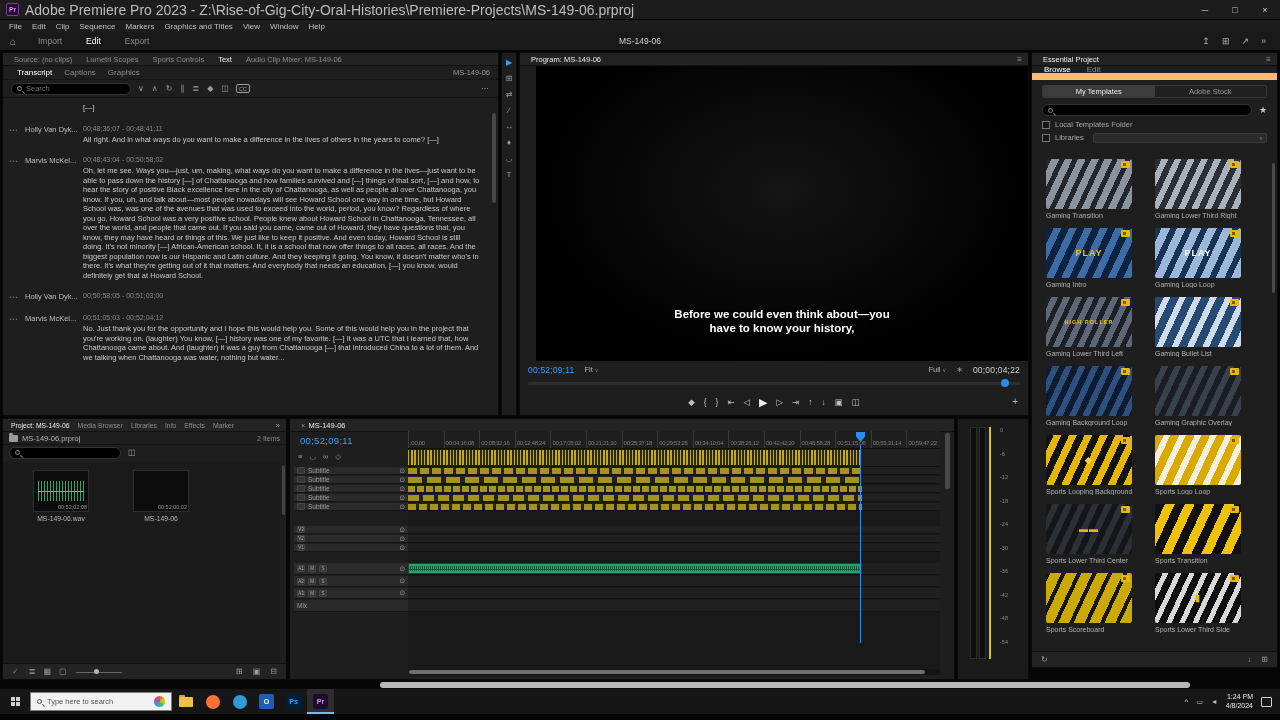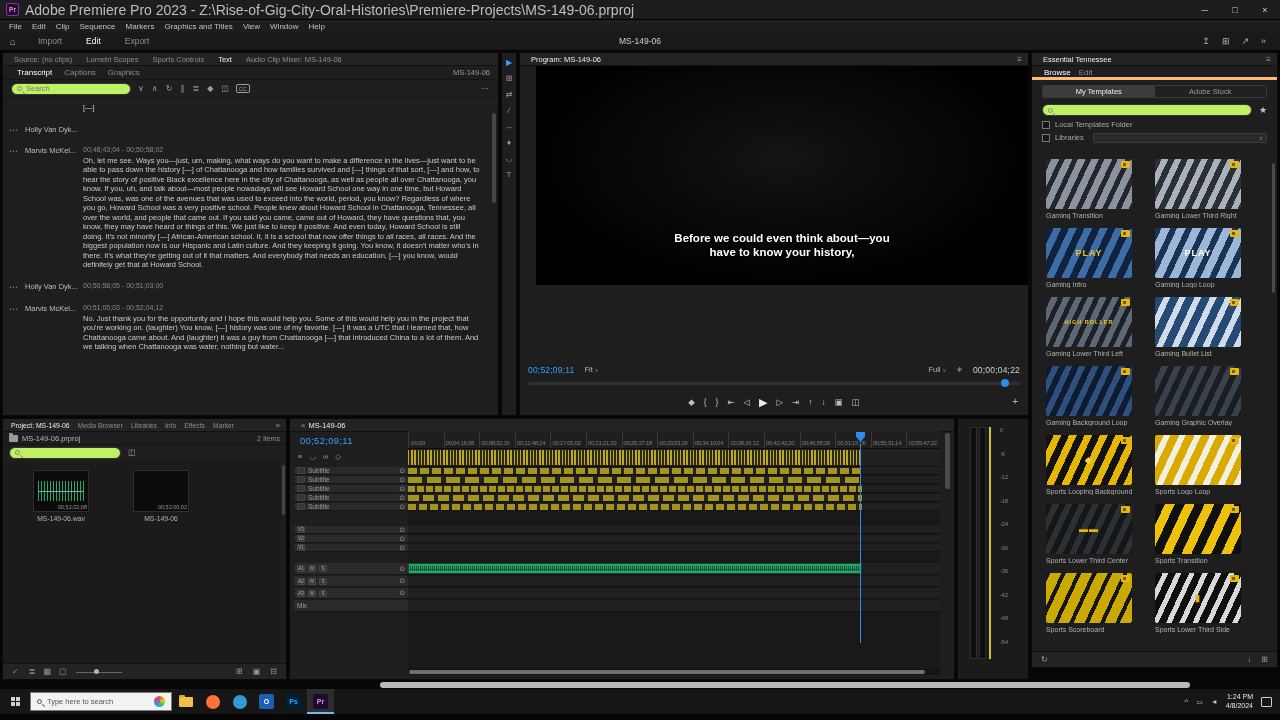--- a/index.html
+++ b/index.html
@@ -21,21 +21,21 @@
 .ws-tab.active{color:#fff}
 .ws-title{position:absolute;left:50%;transform:translateX(-50%);color:#d0d0d0;font-size:8.5px}
 .ws-icons{margin-left:auto;display:flex;gap:12px;padding-right:14px;color:#b0b0b0;font-size:9px}
 
 
 .panel{position:absolute;background:#1e1e1e;border:1px solid #0a0a0a}
 .ptabs{height:13px;background:#232323;display:flex;align-items:center;border-bottom:1px solid #111;padding-left:4px}
 .ptab{font-size:7.5px;color:#8d8d8d;padding:0 7px;white-space:nowrap}
 .ptab.active{color:#ececec}
 .pmenu{margin-left:auto;padding:0 6px;color:#9a9a9a;font-size:8px}
-.searchbox{height:12px;background:#bef264;border:1px solid #333;border-radius:6px;display:flex;align-items:center;padding:0 5px;gap:4px;color:#777;font-size:7.5px}
+.searchbox{height:12px;background:#000000;border:1px solid #333;border-radius:6px;display:flex;align-items:center;padding:0 5px;gap:4px;color:#777;font-size:7.5px}
 .mag{width:5px;height:5px;border:1px solid #888;border-radius:50%;position:relative;flex:none}
 .mag::after{content:"";position:absolute;width:3px;height:1px;background:#888;transform:rotate(45deg);left:4px;top:5px}
 .checkbox{width:8px;height:8px;border:1px solid #777;background:#161616;display:flex;align-items:center;justify-content:center;color:#ddd;font-size:6px;flex:none}
 
 
 .text-panel{left:2px;top:52px;width:497px;height:364px}
 .subrow{height:14px;display:flex;align-items:center;border-bottom:1px solid #141414;padding:0 8px}
 .subtab{font-size:8px;color:#8d8d8d;padding:0 6px}
 .subtab.active{color:#fff}
 .seq-label{margin-left:auto;font-size:7.5px;color:#9a9a9a}
@@ -57,42 +57,42 @@
 .zoom-slider .knob{position:absolute;top:2px;left:30px;width:6px;height:6px;border-radius:50%;background:#b5b5b5}
 .cap-btn{width:18px;text-align:center;color:#b5b5b5;border:1px solid #555;border-radius:2px;font-size:6.5px;height:11px;line-height:10px}
 
 
 .tools{position:absolute;left:501px;top:52px;width:16px;height:364px;background:#1e1e1e;border:1px solid #0a0a0a;display:flex;flex-direction:column;align-items:center;padding-top:5px;gap:7px}
 .tool{font-size:8px;color:#9f9f9f}
 .tool.active{color:#35a0ff}
 
 
 .program-panel{left:519px;top:52px;width:510px;height:364px}
-.video-area{position:absolute;top:13px;left:16px;right:0;height:219px;background:radial-gradient(ellipse at 50% 42%,#141414 0%,#000 72%)}
+.video-area{position:absolute;top:13px;left:16px;right:0;height:295px;background:radial-gradient(ellipse at 50% 42%,#141414 0%,#000 72%)}
 .captions{position:absolute;left:0;right:0;bottom:26px;text-align:center;font-weight:bold;font-size:11.5px;line-height:14px;color:#fff;
   text-shadow:-1px 0 0 #000,1px 0 0 #000,0 -1px 0 #000,0 1px 0 #000,0 0 3px #000}
 .mon-row{position:absolute;top:310px;left:0;right:0;height:13px;display:flex;align-items:center;padding:0 8px;gap:10px}
 .tc{font-size:8.5px;letter-spacing:.2px}
 .tc.blue{color:#35a0ff}
 .tc.dim{color:#cfcfcf;margin-left:0}
 .dd{color:#b5b5b5;font-size:7.5px;display:flex;align-items:center;gap:2px}
 .dd .caret{font-size:5px;color:#8a8a8a}
 .mon-spacer{flex:1}
 .wrench{color:#9d9d9d;font-size:8px}
 .scrub{position:absolute;top:325px;left:8px;right:8px;height:10px}
 .scrub .strk{position:absolute;top:4px;left:0;right:0;height:3px;background:#2f2f2f;border-radius:2px}
 .scrub .shead{position:absolute;top:1px;width:8px;height:8px;background:#2d8ceb;border-radius:50%;left:calc(97% - 4px)}
 .transport{position:absolute;top:339px;left:0;right:0;height:20px;display:flex;align-items:center;justify-content:center;gap:9px}
 .tr-btn{color:#c0c0c0;font-size:8.5px}
 .tr-btn.play{font-size:11px;color:#ececec}
 .plus-btn{position:absolute;right:10px;top:343px;color:#b5b5b5;font-size:10px}
 
 
 .eg-panel{left:1031px;top:52px;width:247px;height:616px}
-.eg-browse-row{height:14px;display:flex;gap:8px;padding:0 12px;align-items:flex-end;border-bottom:3px solid #fdba74}
+.eg-browse-row{height:14px;display:flex;gap:16px;padding:0 12px;align-items:center;border-bottom:7px solid #fdba74}
 .eg-tab{font-size:8px;color:#8d8d8d}
 .eg-tab.active{color:#fff}
 .segmented{margin:5px 10px 4px;display:flex;height:13px;border:1px solid #3a3a3a;border-radius:2px;overflow:hidden}
 .seg{flex:1;display:flex;align-items:center;justify-content:center;font-size:7.5px;color:#9a9a9a;background:#202020}
 .seg.active{background:#3c3c3c;color:#ececec}
 .eg-search-row{display:flex;align-items:center;padding:0 10px;gap:7px;height:16px}
 .eg-search-row .searchbox{flex:1}
 .star{color:#c5c5c5;font-size:9px}
 .eg-check-row{display:flex;align-items:center;gap:5px;padding:0 10px;font-size:7.5px;color:#a8a8a8;height:13px}
 .mini-dd{flex:1;height:10px;background:#2a2a2a;border:1px solid #3a3a3a;border-radius:2px;margin-left:4px;position:relative}
@@ -260,20 +260,24 @@
         <div class="t-entry">
           <span class="dots"></span>
           <span class="speaker"></span>
           <div class="t-body">
             <div class="t-text">[—]</div>
           </div>
         </div>
         <div class="t-entry">
           <span class="dots">•••</span>
           <span class="speaker">Holly Van Dyk...</span>
+          <div class="t-body">
+            <div class="t-time">00;48;36;07 - 00;48;41;11</div>
+            <div class="t-text">All right. And in what ways do you want to make a difference in the lives of others in the years to come? [—]</div>
+          </div>
         </div>
         <div class="t-entry">
           <span class="dots">•••</span>
           <span class="speaker">Marvis McKel...</span>
           <div class="t-body">
             <div class="t-time">00;48;43;04 - 00;50;58;02</div>
             <div class="t-text">Oh, let me see. Ways you—just, um, making, what ways do you want to make a difference in the lives—just want to be able to pass down the history [—] of Chattanooga and how families survived and [—] things of that sort, [—] and how, to hear the story of positive Black excellence here in the city of Chattanooga, as well as people all over Chattanooga, you know. If you, uh, and talk about—most people nowadays will see Howard School one way in one time, but Howard School was, was one of the avenues that was used to exceed into the world, period, you know? Regardless of where you go, Howard School was a very positive school. People knew about Howard School in Chattanooga, Tennessee, all over the world, and people that came out. If you said you came, came out of Howard, they have questions that, you know, they may have heard or things of this. We just like to keep it positive. And even today, Howard School is still doing. It's not minority [—] African-American school. It, it is a school that now offer things to all races, all races. And the biggest population now is our Hispanic and Latin culture. And they keeping it going. You know, it doesn't matter who's in there. It's what they're getting out of it that matters. And everybody that needs an education, [—] you know, would definitely get that at Howard School.</div>
           </div>
         </div>
         <div class="t-entry">
@@ -347,21 +351,21 @@
         <span class="tr-btn">↑</span>
         <span class="tr-btn">↓</span>
         <span class="tr-btn">▣</span>
         <span class="tr-btn">◫</span>
       </div>
     <span class="plus-btn">+</span>
   </div>
 
   <div class="panel eg-panel">
     <div class="ptabs">
-      <span class="ptab active">Essential Tennessee</span>
+      <span class="ptab active">Essential Project</span>
       <span class="pmenu">≡</span>
     </div>
     <div class="eg-browse-row" id="eg-tabs">
         <span class="eg-tab active">Browse</span>
         <span class="eg-tab">Edit</span>
       </div>
     <div class="segmented" id="eg-segs">
         <span class="seg active">My Templates</span>
         <span class="seg">Adobe Stock</span>
       </div>

